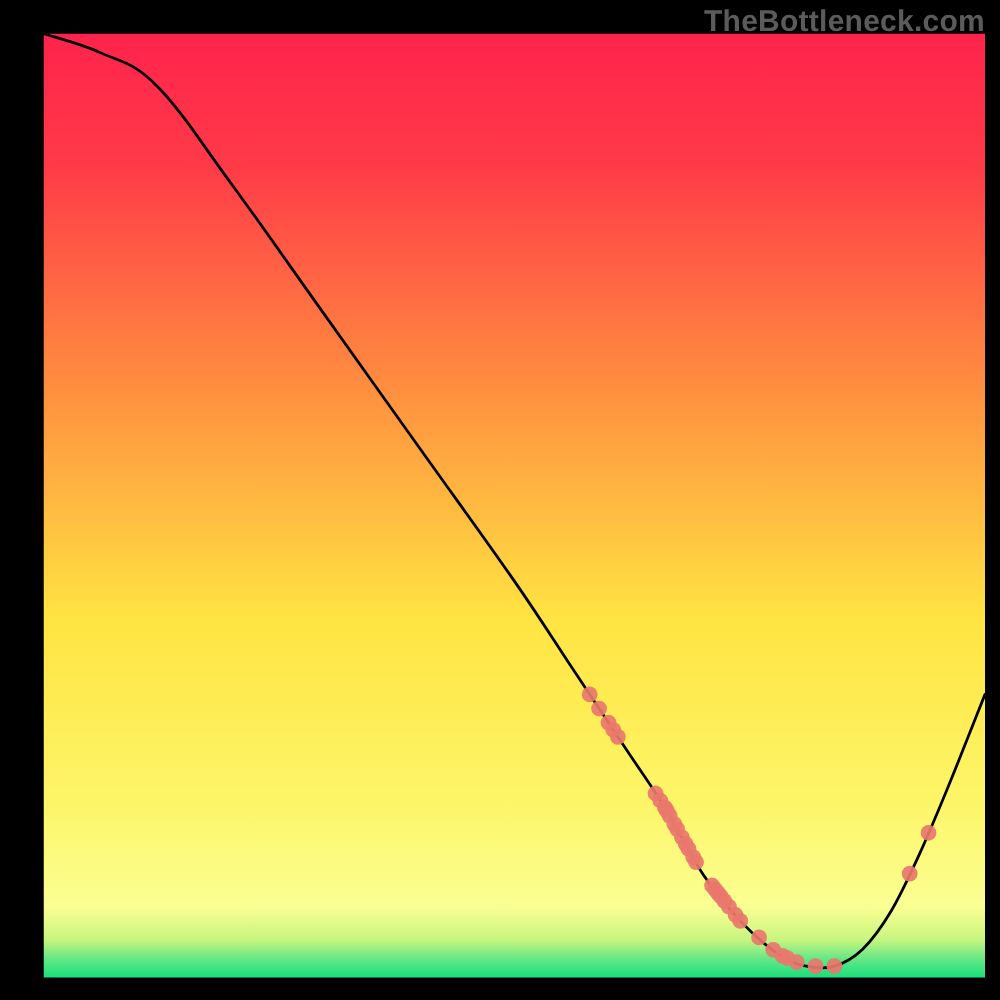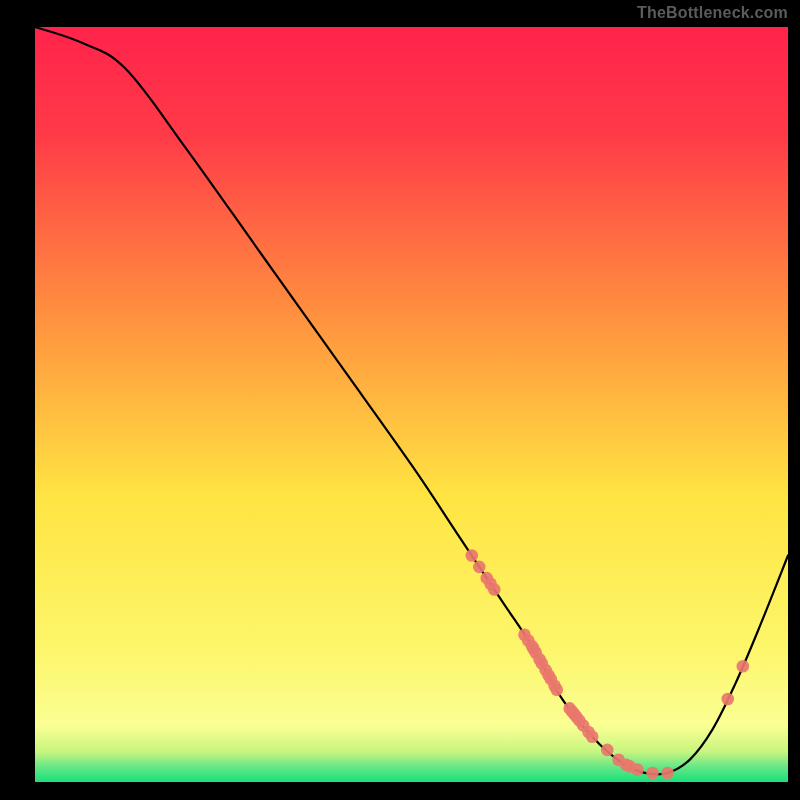--- a/index.html
+++ b/index.html
@@ -14,21 +14,21 @@
   .stage {
     position: relative;
     width: 800px;
     height: 800px;
   }
   .watermark {
     position: absolute;
     top: 4px;
     right: 12px;
     color: #5b5b5b;
-    font-size: 16px;
+    font-size: 24px;
     font-weight: 600;
     letter-spacing: 0.2px;
     z-index: 4;
   }
 </style>
 </head>
 <body>
 
 <div class="stage">
   <div class="watermark">TheBottleneck.com</div>

